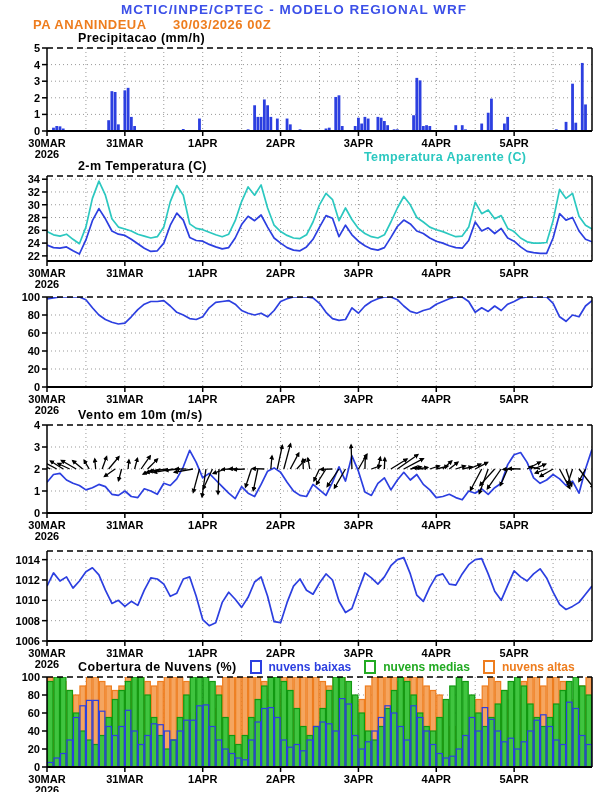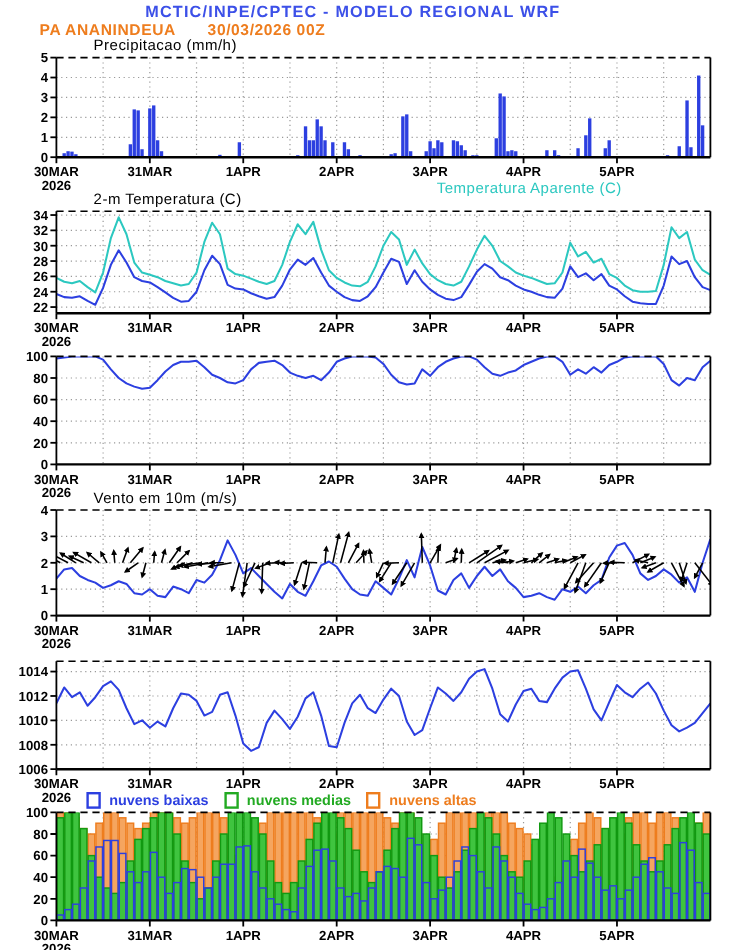--- a/index.html
+++ b/index.html
@@ -4,40 +4,41 @@
 <style>
   html,body{margin:0;padding:0;background:#fff;}
   .page{position:relative;width:612px;height:792px;background:#fff;overflow:hidden;
         font-family:"Liberation Sans",sans-serif;}
   .hdr1{position:absolute;top:2px;left:0;width:588px;text-align:center;
         font-size:13.5px;font-weight:bold;letter-spacing:1px;}
   .hdr2a{position:absolute;top:17px;left:33px;font-size:13px;font-weight:bold;letter-spacing:.5px;}
   .hdr2b{position:absolute;top:17px;left:173px;font-size:13px;font-weight:bold;letter-spacing:.5px;}
   .loc{position:absolute;top:31px;left:350px;width:232px;text-align:right;
        font-size:12.5px;font-weight:bold;letter-spacing:.3px;}
-  .ptitle{position:absolute;font-size:12.5px;font-weight:normal;letter-spacing:.4px;color:#000;white-space:nowrap;padding-left:12px;}
+  .ptitle{position:absolute;font-size:12.5px;font-weight:bold;letter-spacing:.4px;color:#000;white-space:nowrap;padding-left:12px;}
   svg{position:absolute;top:0;left:0;}
   .legendrow{position:absolute;top:660px;left:66px;display:flex;align-items:center;gap:7px;
              font-size:12px;font-weight:bold;white-space:nowrap;}
   .sw{display:inline-block;width:8px;height:10px;background:#fff;border:2px solid #000;margin-left:6px;}
 </style>
 </head>
 <body>
 
 <div class="page">
   <div class="hdr1" style="color:#3c50e8;">MCTIC/INPE/CPTEC - MODELO REGIONAL WRF</div>
   <div class="hdr2a" style="color:#ee7d1e;">PA ANANINDEUA</div>
   <div class="hdr2b" style="color:#ee7d1e;">30/03/2026 00Z</div>
 
   <div class="ptitle" style="left:66px;top:31px;">Precipitacao (mm/h)</div>
   <div class="ptitle" style="left:66px;top:159px;">2-m Temperatura (C)</div>
   <div class="ptitle" style="left:352px;top:150px;color:#2cc8c0;">Temperatura Aparente (C)</div>
   <div class="ptitle" style="left:66px;top:408px;">Vento em 10m (m/s)</div>
 
   <div class="legendrow">
+    <span class="ptitle" style="position:static;">Cobertura de Nuvens (%)</span>
     <span class="sw" style="border-color:#2c3fe0;"></span>
     <span style="color:#2c3fe0;">nuvens baixas</span>
     <span class="sw" style="border-color:#22aa22;"></span>
     <span style="color:#22aa22;text-align:center;">nuvens medias</span>
     <span class="sw" style="border-color:#ee7d1e;"></span>
     <span style="color:#ee7d1e;">nuvens altas</span>
   </div>
 
   <svg id="cv" width="612" height="792" viewBox="0 0 612 792">
       <defs>

